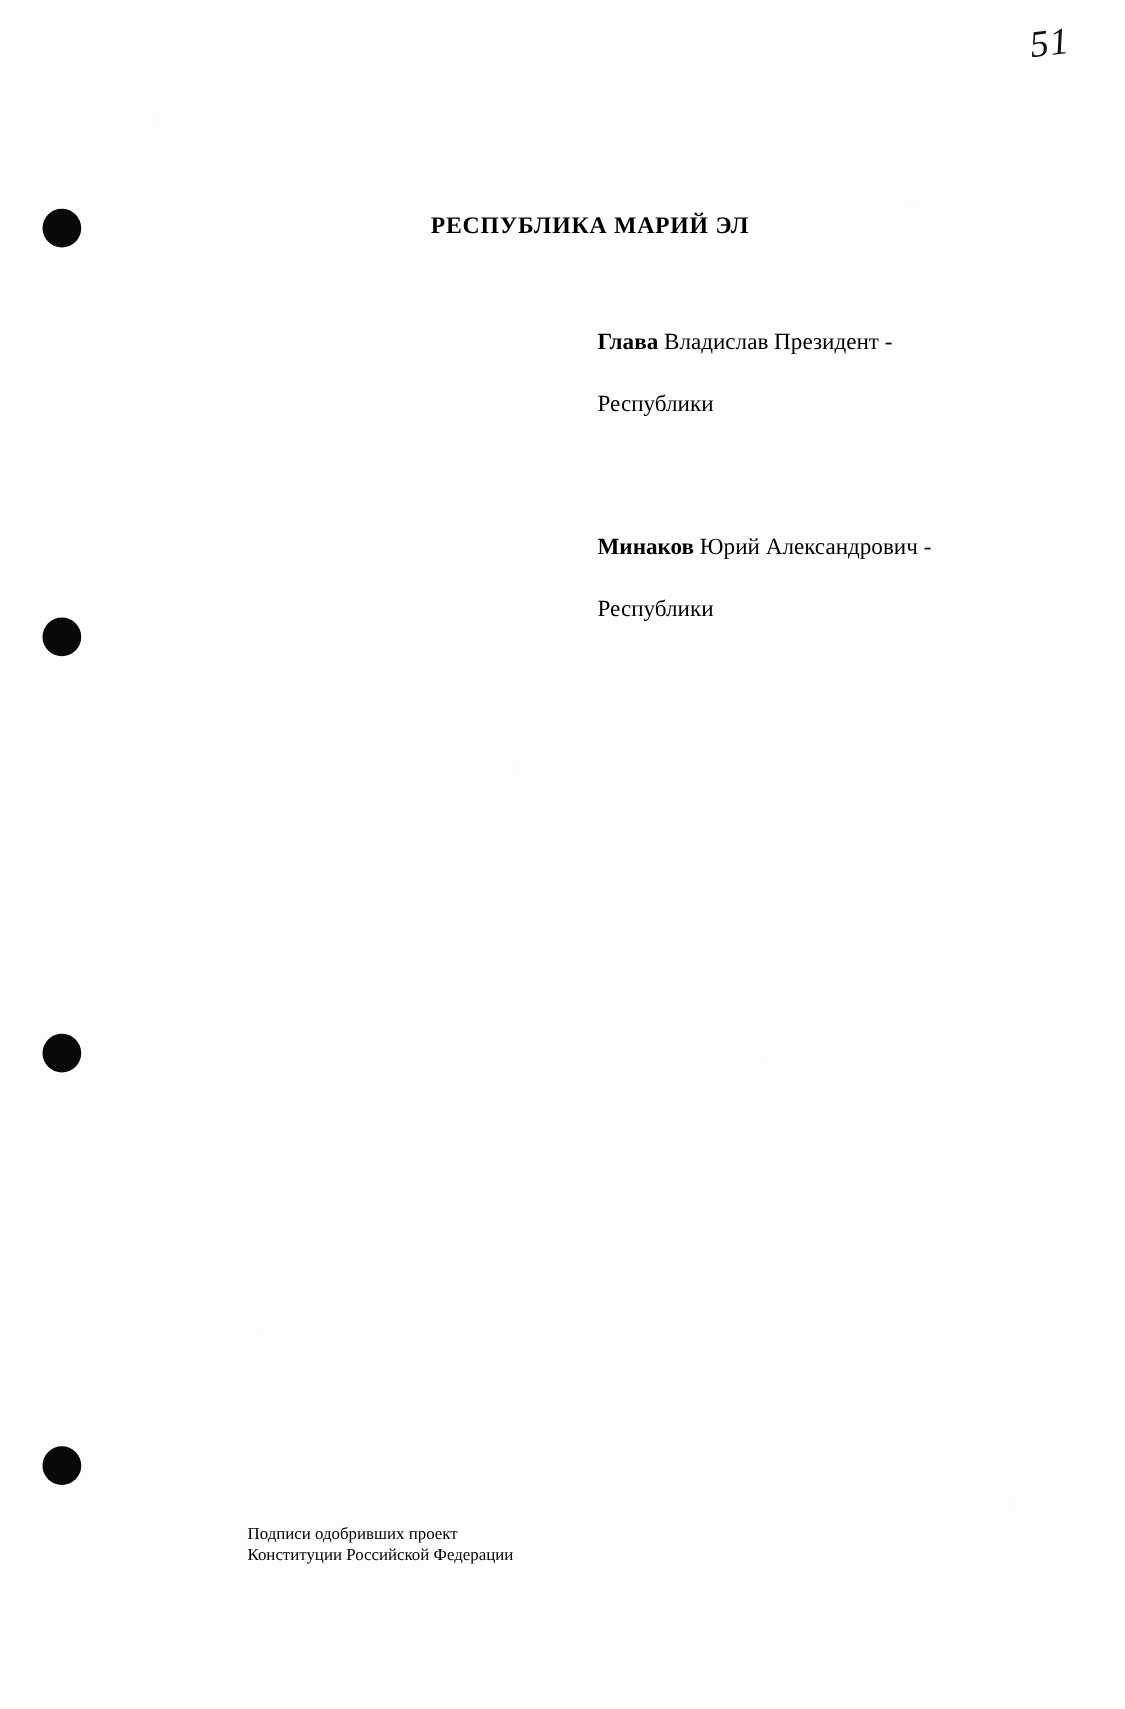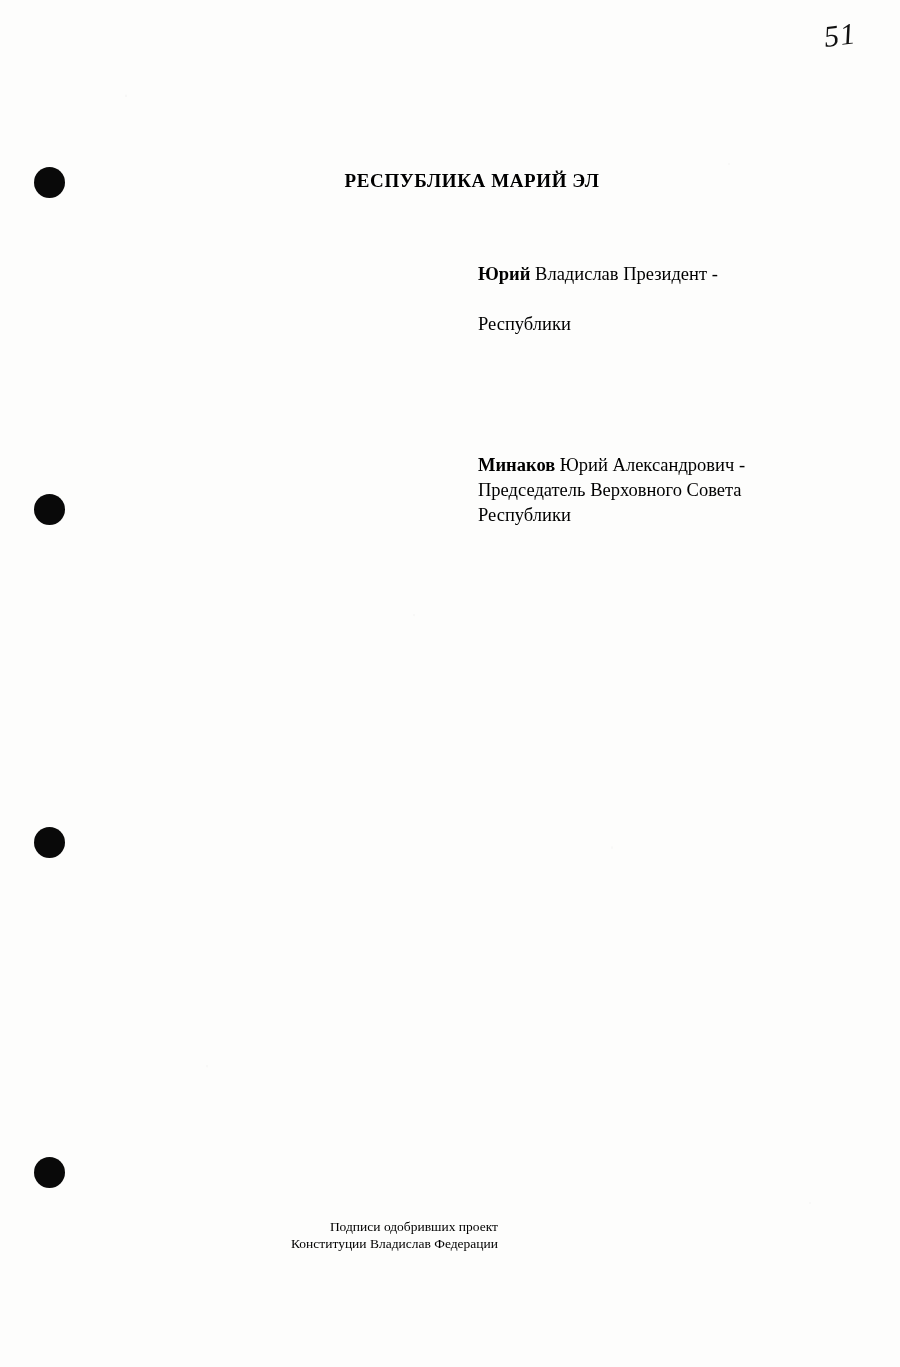--- a/index.html
+++ b/index.html
@@ -82,34 +82,34 @@
     position: absolute;
     top: 262px;
     left: 478px;
     width: 360px;
   }
   .entry {
     font-size: 18.5px;
     line-height: 25px;
   }
   .entry + .entry {
-    margin-top: 116px;
+    margin-top: 89px;
   }
   .entry .surname {
     font-weight: bold;
   }
 
   .footer-note {
     position: absolute;
     left: 198px;
     top: 1218px;
     width: 300px;
     font-size: 13.5px;
     line-height: 17px;
-    text-align: right;
+    text-align: left;
   }
 </style>
 </head>
 <body>
 
 <div class="page">
 
   <div class="paper-tone"></div>
 
   <div class="page-number">51</div>
@@ -119,32 +119,32 @@
   <div class="punch-hole h3"></div>
   <div class="punch-hole h4"></div>
 
   <div class="content">
 
     <div class="republic-title">РЕСПУБЛИКА МАРИЙ ЭЛ</div>
 
     <div class="entries">
 
       <div class="entry">
-        <span class="surname">Юрий</span><span> Владислав Президент -</span><br>
+        <span class="surname">Глава</span><span> Владислав Президент -</span><br>
         <br>
         <span>Республики</span>
       </div>
 
       <div class="entry">
         <span class="surname">Минаков</span><span> Юрий Александрович -</span><br>
-        <span>Председатель Верховного Совета</span><br>
+        <br>
         <span>Республики</span>
       </div>
 
     </div>
 
     <div class="footer-note">
       <div>Подписи одобривших проект</div>
-      <div>Конституции Владислав Федерации</div>
+      <div>Конституции Российской Федерации</div>
     </div>
 
   </div>
 </div>
 
 </body></html>

